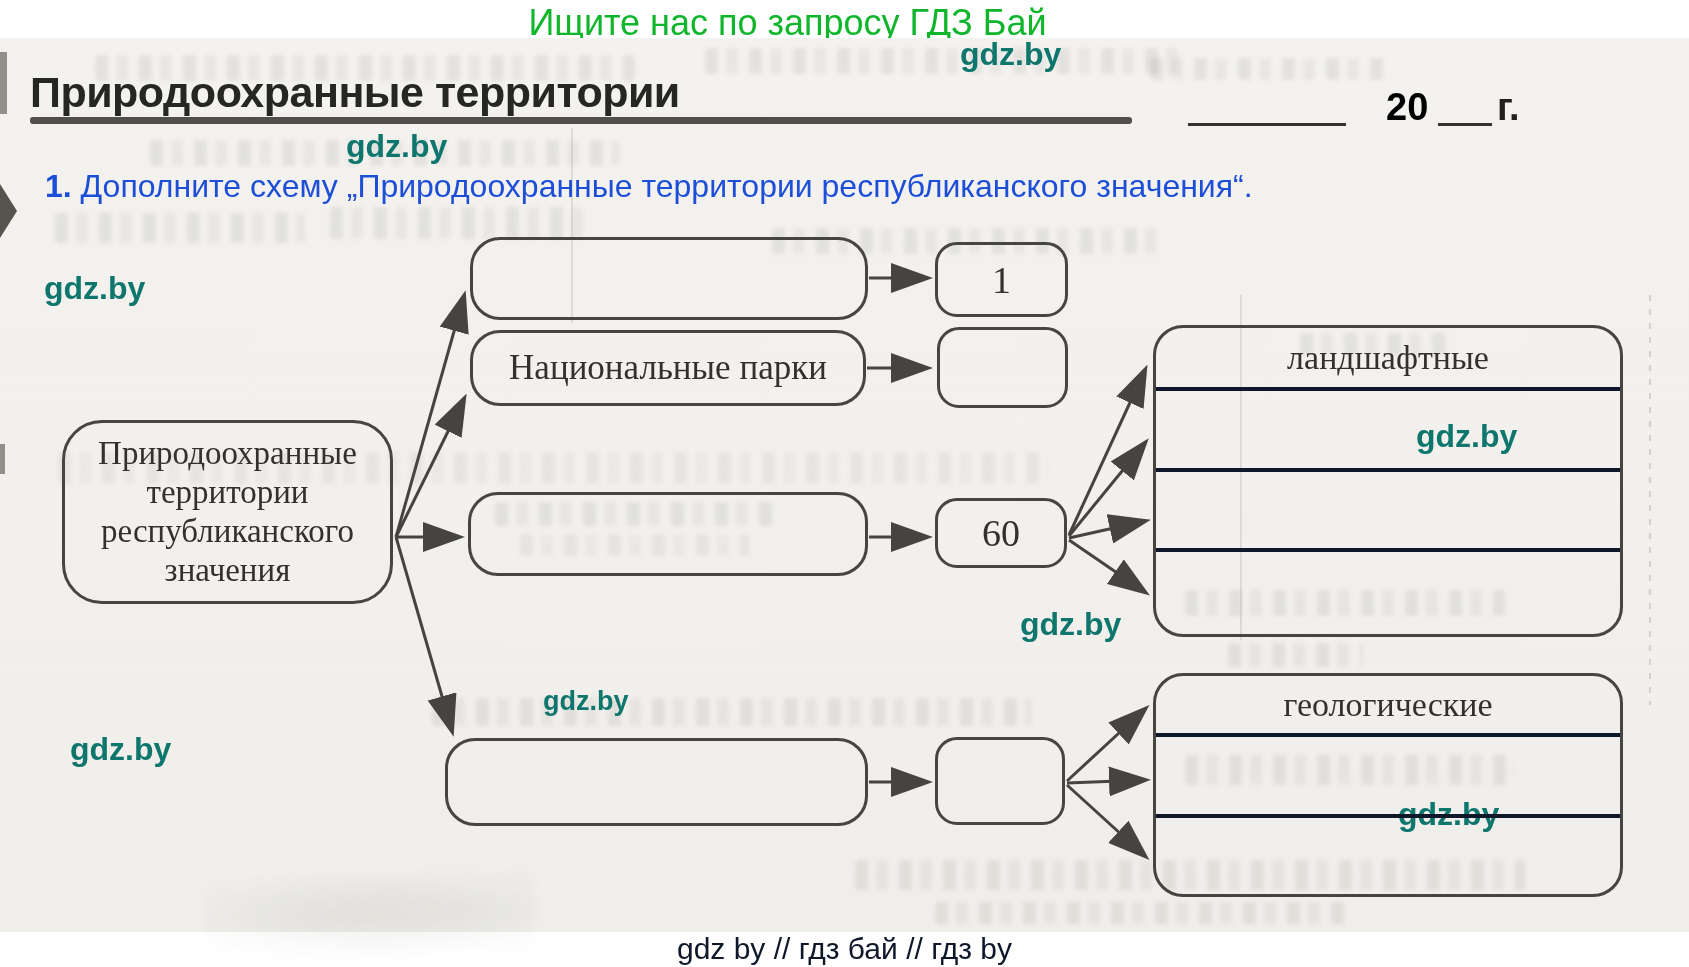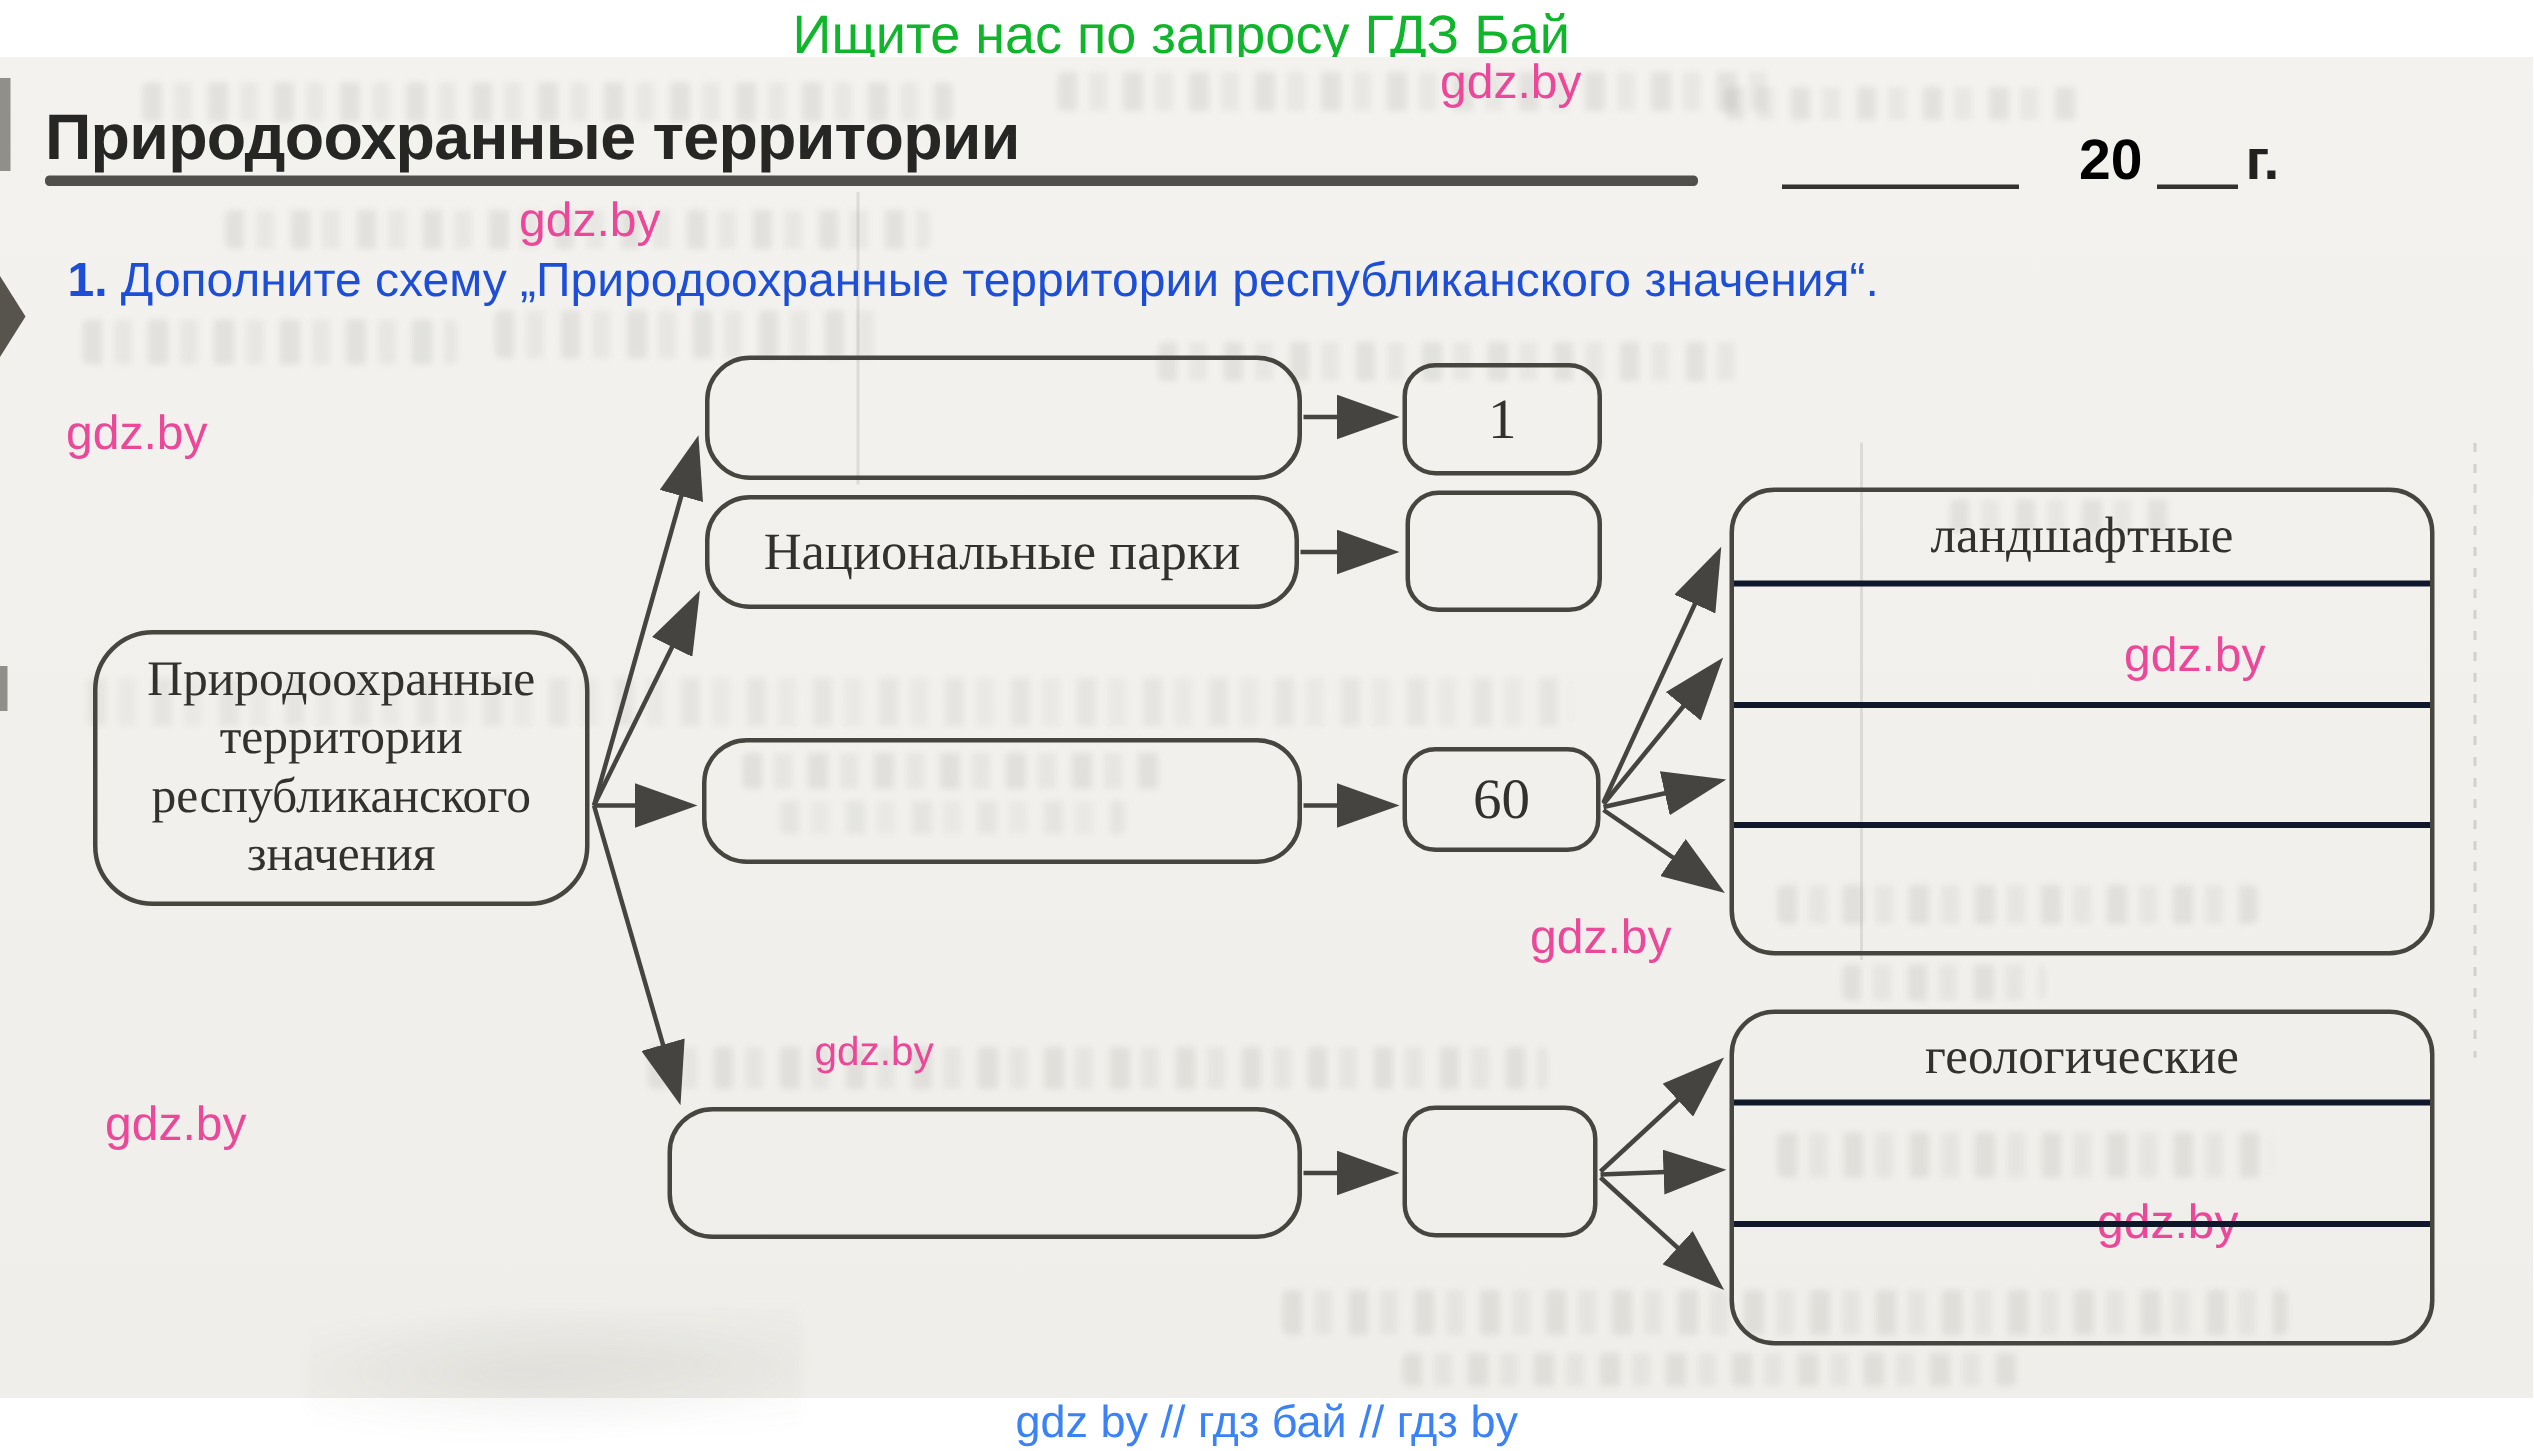--- a/index.html
+++ b/index.html
@@ -15,21 +15,21 @@
           font-size:30px;font-weight:500;}
   
   .title{position:absolute;left:30px;top:68px;font-size:43px;font-weight:700;color:#262624;letter-spacing:-0.5px;}
   .title-rule{position:absolute;left:30px;top:117px;width:1102px;height:7px;background:#504f4b;border-radius:3px;}
   .year-line{position:absolute;top:123px;height:3px;background:#343330;}
   .year-num{position:absolute;left:1386px;top:86px;font-size:38px;font-weight:700;color:#000000;}
   .year-unit{position:absolute;left:1497px;top:86px;font-size:38px;font-weight:700;color:#22211f;}
   .task{position:absolute;left:45px;top:168px;width:1560px;font-size:32px;color:#1d4ed8;}
   .task b{font-weight:700;}
   
-  .wm{position:absolute;font-size:32px;color:#ec4899;font-weight:400;white-space:nowrap;}
+  .wm{position:absolute;font-size:32px;color:#0f766e;font-weight:700;white-space:nowrap;}
   .wm.small{font-size:27px;}
   
   .box{position:absolute;border:3px solid #47453f;border-radius:30px;box-sizing:border-box;}
   .root-box{border-radius:40px;display:flex;align-items:center;justify-content:center;text-align:center;
             font-family:"Liberation Serif",serif;font-size:33px;line-height:39px;color:#33312e;padding:10px 26px;}
   .node-label{display:flex;align-items:center;justify-content:center;height:100%;
               font-family:"Liberation Serif",serif;font-size:35px;color:#33312e;white-space:nowrap;}
   .count-box{border-radius:22px;}
   .count-label{display:flex;align-items:center;justify-content:center;height:100%;
                font-family:"Liberation Serif",serif;font-size:38px;color:#33312e;}
@@ -170,15 +170,15 @@
       <line x1="1069" y1="536" x2="1145" y2="443" marker-end="url(#ah)"></line>
       <line x1="1069" y1="538" x2="1145" y2="521" marker-end="url(#ah)"></line>
       <line x1="1069" y1="540" x2="1145" y2="592" marker-end="url(#ah)"></line>
 
       <line x1="1067" y1="781" x2="1145" y2="709" marker-end="url(#ah)"></line>
       <line x1="1067" y1="783" x2="1145" y2="780" marker-end="url(#ah)"></line>
       <line x1="1067" y1="785" x2="1145" y2="856" marker-end="url(#ah)"></line>
     </g>
   </svg>
 
-  <div class="footer" style="color:#3b82f6;">gdz by  //  гдз бай  //  гдз by</div>
+  <div class="footer" style="color:#0f172a;">gdz by  //  гдз бай  //  гдз by</div>
 
 </div>
 
 </body></html>

